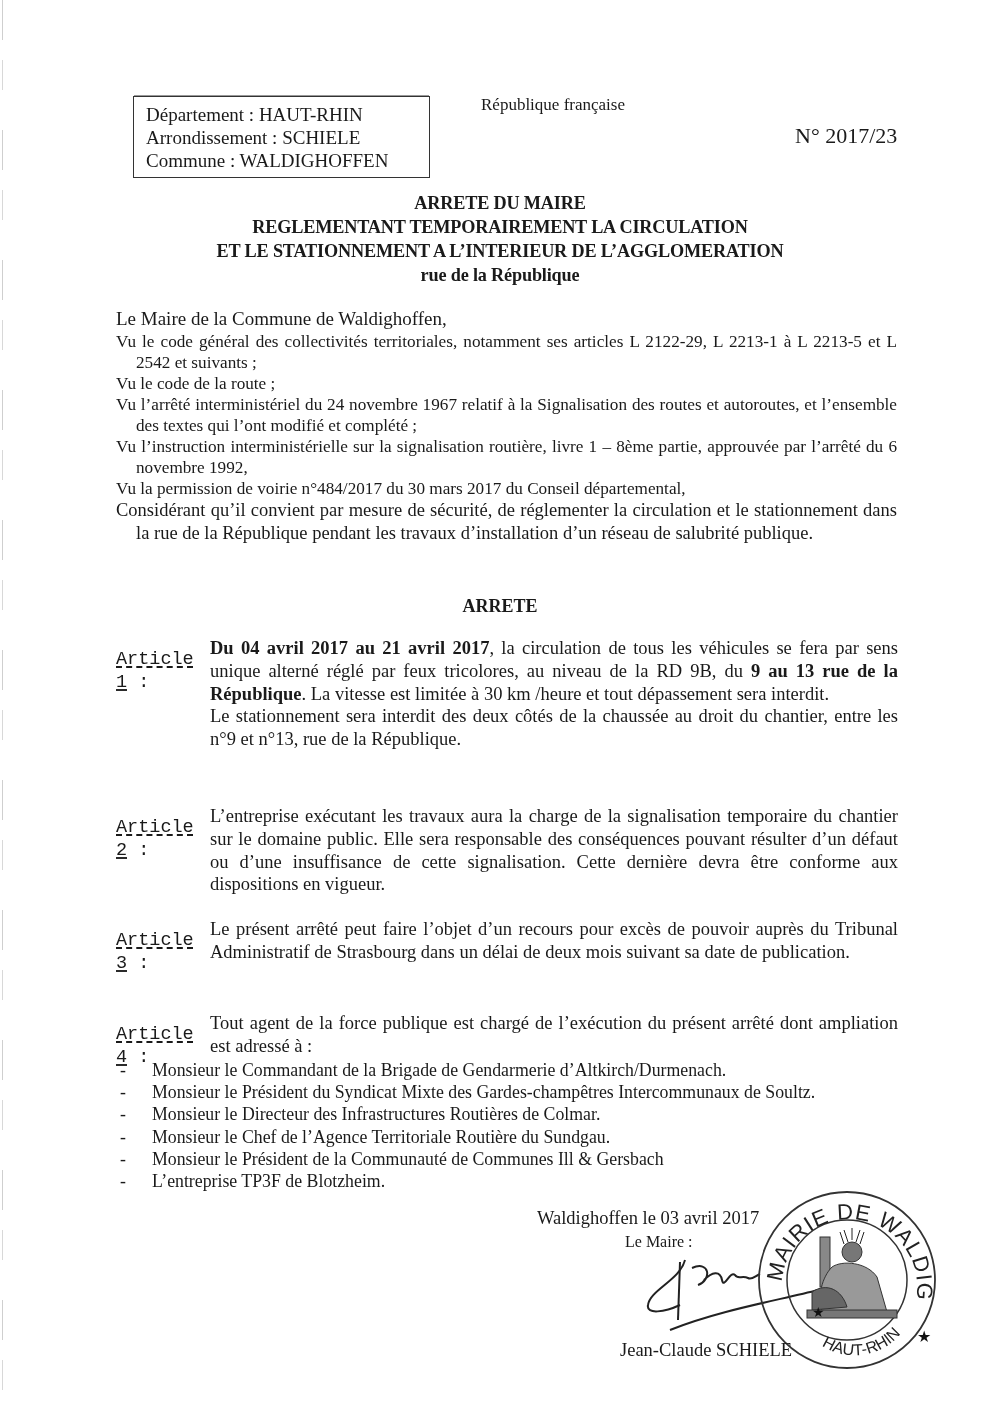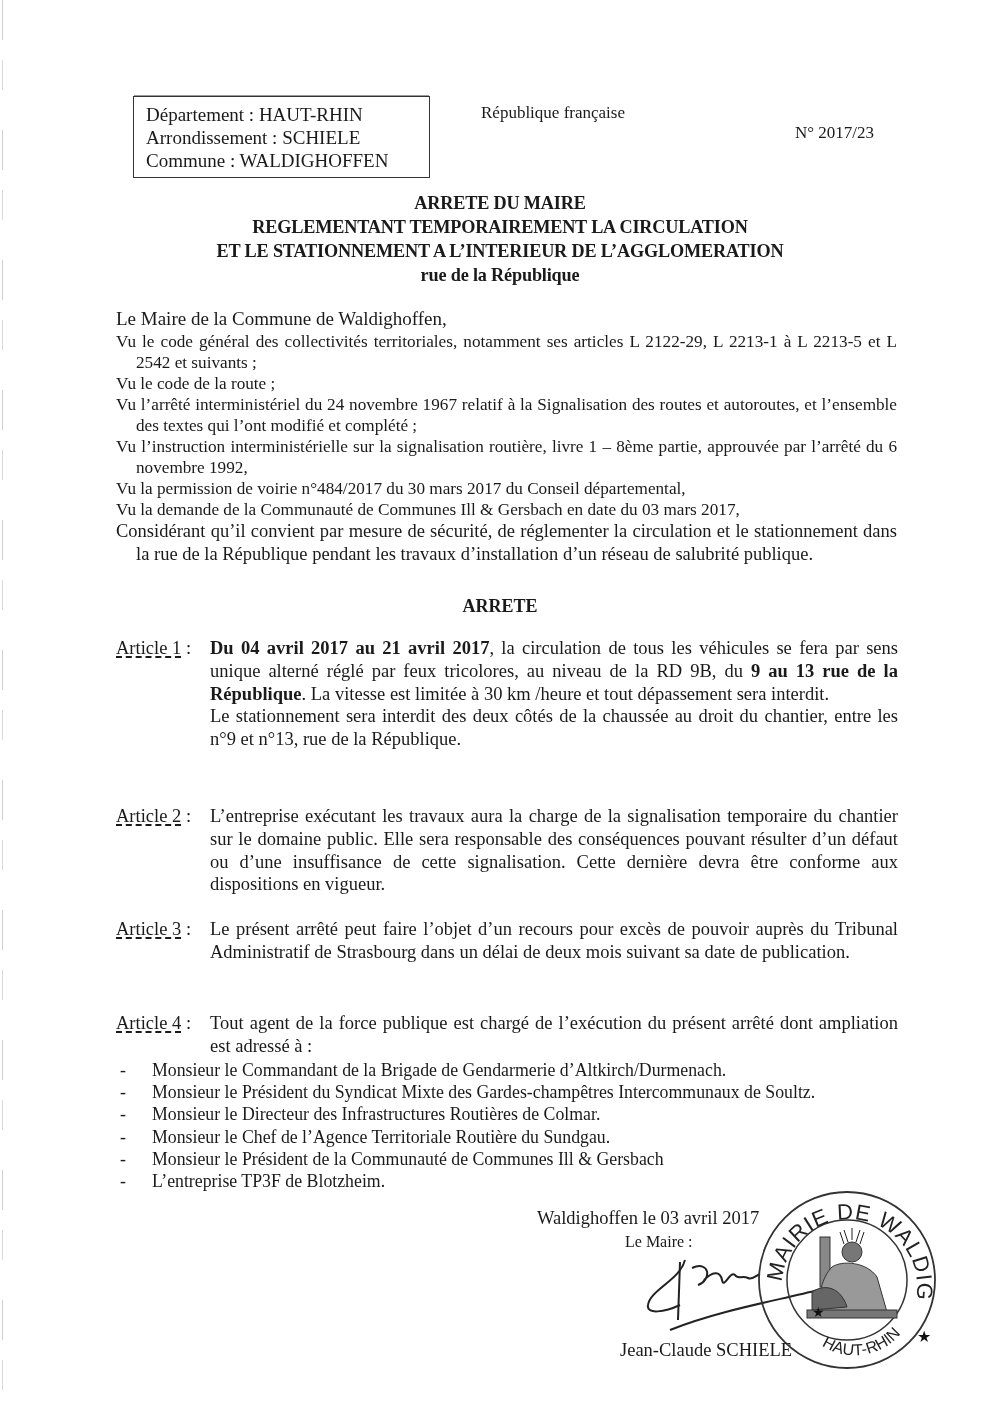--- a/index.html
+++ b/index.html
@@ -11,38 +11,38 @@
   .edge-line {
     position: absolute; left: 2px; top: 0; width: 1px; height: 1423px;
     background: repeating-linear-gradient(to bottom, #cfcfcf 0 40px, transparent 40px 60px, #d8d8d8 60px 90px, transparent 90px 130px);
   }
   .admin-box {
     position: absolute; left: 133px; top: 96px; width: 297px; height: 82px;
     border: 1.5px solid #333; box-shadow: 0 -2px 0 -1px #999;
     padding: 6px 0 0 12px; box-sizing: border-box;
     font-size: 19px; line-height: 23px;
   }
-  .republique { position: absolute; left: 481px; top: 95px; font-size: 17px; margin-top: 8px; }
-  .numero { position: absolute; left: 795px; top: 123px; font-size: 17px; }
+  .republique { position: absolute; left: 481px; top: 95px; font-size: 17px; }
+  .numero { position: absolute; left: 795px; top: 123px; font-size: 22px; }
   .title-block {
     position: absolute; left: 0; width: 1000px; top: 191px; text-align: center;
     font-weight: bold; font-size: 19px; line-height: 24px; letter-spacing: -0.2px;
   }
   .title-block div { transform: scaleX(0.96); }
   .maire-line { position: absolute; left: 116px; top: 308px; font-size: 19px; }
   .vu-item { padding-left: 20px; text-indent: -20px; text-align: justify; }
   .vu-list { position: absolute; left: 116px; top: 331px; width: 781px; font-size: 17.2px; line-height: 21px; }
   .consid {
     padding-left: 20px; text-indent: -20px; text-align: justify;
     font-size: 18.5px; line-height: 22.6px; text-align-last: left;
   }
   .arrete-heading { position: absolute; left: 0; width: 1000px; top: 596px; text-align: center; font-weight: bold; font-size: 18px; }
   .article { position: absolute; left: 116px; width: 782px; font-size: 18.5px; line-height: 22.8px; }
   .article .label {
-    position: absolute; left: 0; top: 0; width: 92px;
+    position: absolute; left: 0; top: 12px; width: 92px; font-family: Liberation Mono, monospace;
   }
   .article .label span.u { text-decoration: underline; text-decoration-style: dashed; text-underline-offset: 3px; }
   .article .content { margin-left: 94px; text-align: justify; }
   .article .content p { margin: 0; }
   .recipients { position: absolute; left: 116px; top: 1059px; font-size: 17.8px; line-height: 22.2px; }
   .recipient { position: relative; padding-left: 36px; }
   .recipient .dash { position: absolute; left: 4px; }
   .sig-place { position: absolute; left: 537px; top: 1208px; font-size: 18.5px; }
   .sig-role { position: absolute; left: 625px; top: 1233px; font-size: 16px; }
   .sig-name { position: absolute; left: 620px; top: 1340px; font-size: 18.5px; }
@@ -71,21 +71,20 @@
 </div>
 
 <div class="maire-line">Le Maire de la Commune de Waldighoffen,</div>
 
 <div class="vu-list">
   <div class="vu-item">Vu le code général des collectivités territoriales, notamment ses articles L 2122-29, L 2213-1 à L 2213-5 et L 2542 et suivants ;</div>
   <div class="vu-item">Vu le code de la route ;</div>
   <div class="vu-item">Vu l’arrêté interministériel du 24 novembre 1967 relatif à la Signalisation des routes et autoroutes, et l’ensemble des textes qui l’ont modifié et complété ;</div>
   <div class="vu-item">Vu l’instruction interministérielle sur la signalisation routière, livre 1 – 8ème partie, approuvée par l’arrêté du 6 novembre 1992,</div>
   <div class="vu-item">Vu la permission de voirie n°484/2017 du 30 mars 2017 du Conseil départemental,</div>
-  <div class="vu-item">Vu la demande de la Communauté de Communes Ill &amp; Gersbach en date du 03 mars 2017,</div>
   <div class="consid">Considérant qu’il convient par mesure de sécurité, de réglementer la circulation et le stationnement dans la rue de la République pendant les travaux d’installation d’un réseau de salubrité publique.</div>
 </div>
 
 <div class="arrete-heading">ARRETE</div>
 
 <div class="article" style="top:637px;">
   <div class="label"><span class="u">Article 1</span> <span>:</span></div>
   <div class="content">
     <p><b>Du 04 avril 2017 au 21 avril 2017</b><span>, la circulation de tous les véhicules se fera par sens unique alterné réglé par feux tricolores, au niveau de la RD 9B, du </span><b>9 au 13 rue de la République</b><span>. La vitesse est limitée à 30 km /heure et tout dépassement sera interdit.</span></p>
     <p>Le stationnement sera interdit des deux côtés de la chaussée au droit du chantier, entre les n°9 et n°13, rue de la République.</p>

